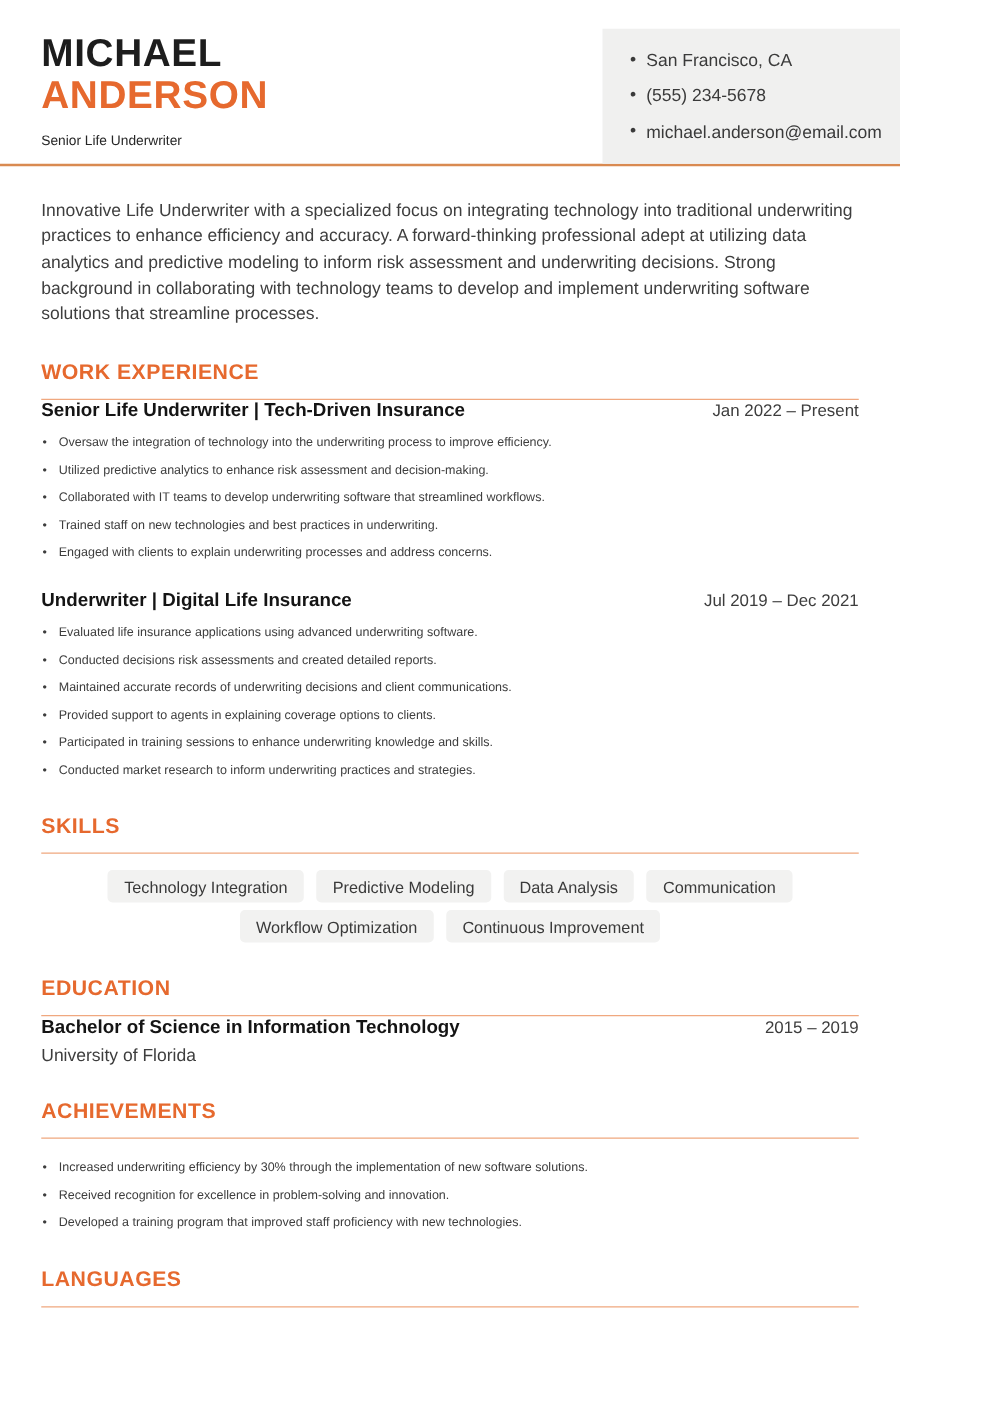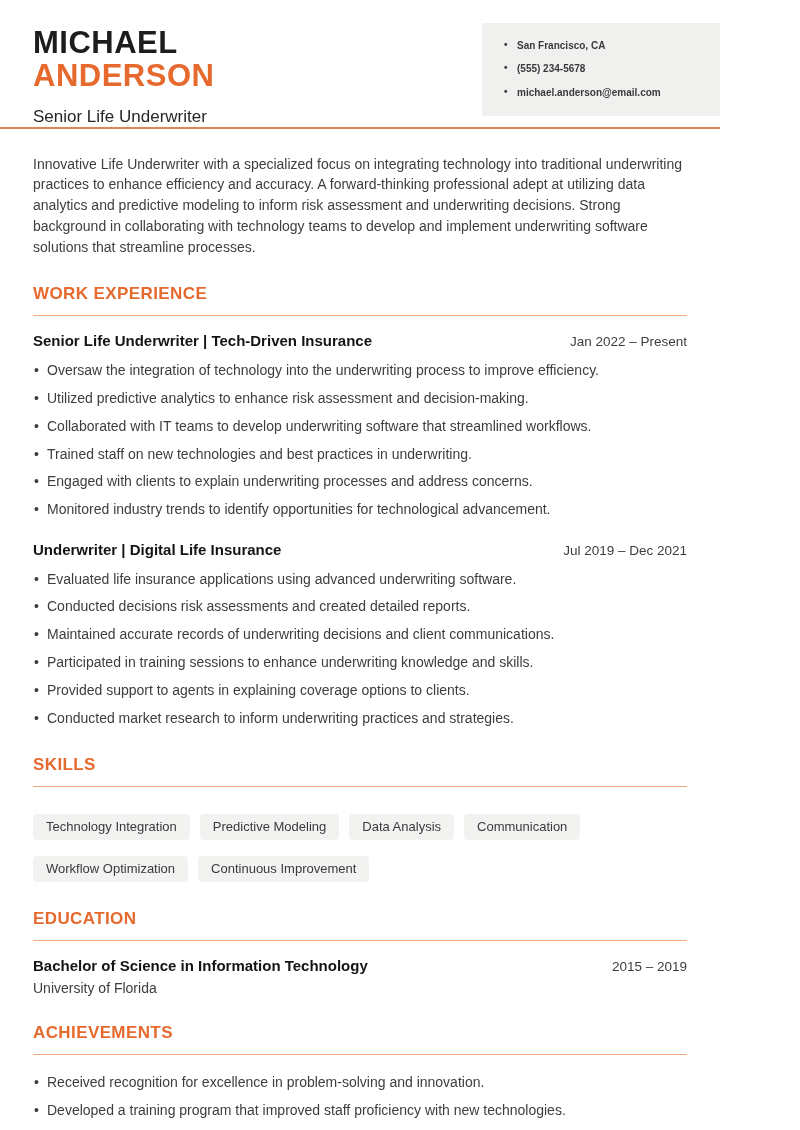--- a/index.html
+++ b/index.html
@@ -38,35 +38,34 @@
     font-size:31px;
     font-weight:800;
     letter-spacing:.5px;
     line-height:1.06;
     color:var(--heading-text);
   }
   .name-block .first{display:block;color:var(--heading-text);}
   .name-block .last{display:block;color:var(--accent);}
   .header-job-title{
     margin-top:14px;
-    font-size:17px;
+    font-size:11px;
     font-weight:500;
     color:#262626;
   }
   .contact-card{
     background:var(--contact-bg);
     width:238px;
     padding:11px 14px 11px 22px;
   }
   .contact-card ul{
     list-style:none;
     margin:0;padding:0;
-    font-size:10px;
+    font-size:14px;
     color:#3a3a3a;
-    font-weight:bold;
   }
   .contact-card li{
     position:relative;
     padding:5.5px 0 5.5px 13px;
     line-height:1.25;
   }
   .contact-card li::before{
     content:"•";
     position:absolute;
     left:0;top:4.5px;
@@ -92,58 +91,58 @@
     font-weight:700;
     letter-spacing:.4px;
     color:var(--accent);
     padding-bottom:11px;
     border-bottom:1px solid var(--rule);
   }
   .entry-head{
     display:flex;
     justify-content:space-between;
     align-items:baseline;
-    margin-top:16px;
   }
   .entry-title{
     margin:0;
     font-size:15px;
     font-weight:700;
     color:#141414;
   }
   .entry-dates{
     font-size:13.5px;
     color:#3d3d3d;
     white-space:nowrap;
   }
   .bullets{
     list-style:none;
     margin:11px 0 0 0;
     padding:0;
-    font-size:14px;
+    font-size:10px;
     color:#3d3d3d;
   }
   .bullets li{
     position:relative;
     padding-left:14px;
     margin-bottom:7.5px;
     line-height:1.45;
   }
   .bullets li::before{
     content:"•";
     position:absolute;
     left:1px;top:0;
     color:#3d3d3d;
   }
   .job + .job{margin-top:21px;}
   .chips{
     display:flex;
     flex-wrap:wrap;
-    gap:16px 10px;
-    margin-top:27px;
+    gap:6px 10px;
+    margin-top:13px;
+    justify-content:center;
   }
   .chip{
     background:var(--chip-bg);
     border-radius:4px;
     padding:6.5px 13px;
     font-size:13px;
     color:#3a3a3a;
     line-height:1;
     display:inline-flex;
     align-items:center;
@@ -189,35 +188,34 @@
         <div class="entry-head">
           <h3 class="entry-title">Senior Life Underwriter | Tech-Driven Insurance</h3>
           <span class="entry-dates">Jan 2022 – Present</span>
         </div>
         <ul class="bullets">
             <li>Oversaw the integration of technology into the underwriting process to improve efficiency.</li>
             <li>Utilized predictive analytics to enhance risk assessment and decision-making.</li>
             <li>Collaborated with IT teams to develop underwriting software that streamlined workflows.</li>
             <li>Trained staff on new technologies and best practices in underwriting.</li>
             <li>Engaged with clients to explain underwriting processes and address concerns.</li>
-            <li>Monitored industry trends to identify opportunities for technological advancement.</li>
           </ul>
       </div>
 
       <div class="job">
         <div class="entry-head">
           <h3 class="entry-title">Underwriter | Digital Life Insurance</h3>
           <span class="entry-dates">Jul 2019 – Dec 2021</span>
         </div>
         <ul class="bullets">
             <li>Evaluated life insurance applications using advanced underwriting software.</li>
             <li>Conducted decisions risk assessments and created detailed reports.</li>
             <li>Maintained accurate records of underwriting decisions and client communications.</li>
+            <li>Provided support to agents in explaining coverage options to clients.</li>
             <li>Participated in training sessions to enhance underwriting knowledge and skills.</li>
-            <li>Provided support to agents in explaining coverage options to clients.</li>
             <li>Conducted market research to inform underwriting practices and strategies.</li>
           </ul>
       </div>
     </section>
 
     <section class="section">
       <h2 class="section-title">SKILLS</h2>
       <div class="chips">
           <span class="chip">Technology Integration</span>
           <span class="chip">Predictive Modeling</span>
@@ -233,20 +231,21 @@
       <div class="entry-head">
         <h3 class="entry-title">Bachelor of Science in Information Technology</h3>
         <span class="entry-dates">2015 – 2019</span>
       </div>
       <div class="school">University of Florida</div>
     </section>
 
     <section class="section">
       <h2 class="section-title">ACHIEVEMENTS</h2>
       <ul class="bullets" style="margin-top:17px;">
+          <li>Increased underwriting efficiency by 30% through the implementation of new software solutions.</li>
           <li>Received recognition for excellence in problem-solving and innovation.</li>
           <li>Developed a training program that improved staff proficiency with new technologies.</li>
         </ul>
     </section>
 
     <section class="section">
       <h2 class="section-title">LANGUAGES</h2>
 
     </section>
 

